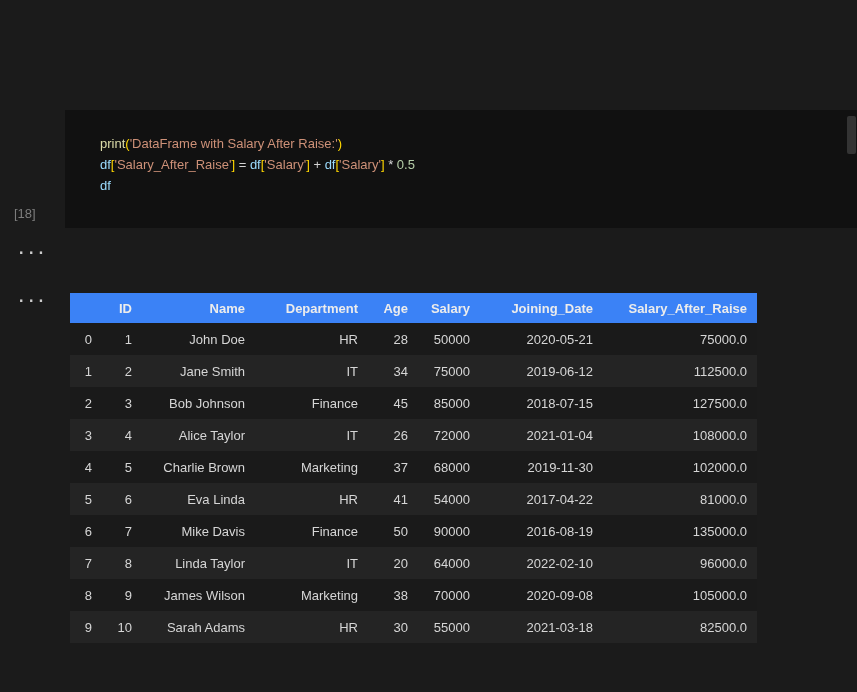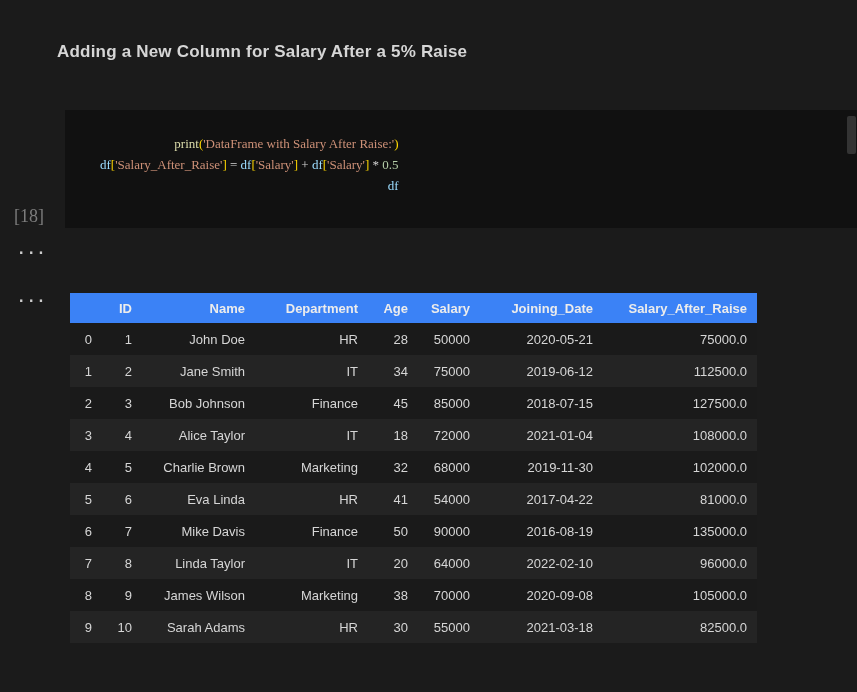--- a/index.html
+++ b/index.html
@@ -16,36 +16,35 @@
     font-size: 17px; font-weight: 600; letter-spacing: .2px;
     color: #d6d6d6;
   }
 
   .code-cell {
     position: absolute; left: 65px; top: 110px; right: 0; height: 118px;
     background: #111111;
   }
   .code {
     position: absolute; left: 35px; top: 23px;
-    font-family: Liberation Serif, serif;
+    font-family: Liberation Sans, sans-serif;
     font-size: 13px; line-height: 21px; white-space: pre;
     color: #d4d4d4;
     cursor: text;
-    text-align: right;
   }
   .scrollbar-thumb {
     position: absolute; right: 1px; top: 6px;
     width: 9px; height: 38px;
     background: #343434; border-radius: 2px;
   }
 
   .exec-count {
     position: absolute; left: 14px; top: 206px;
-    font-family: Liberation Serif, serif;
-    font-size: 18px; color: #7d7d7d;
+    font-family: Liberation Sans, sans-serif;
+    font-size: 13px; color: #7d7d7d;
   }
 
   .dots {
     position: absolute; left: 17px;
     font-family: "DejaVu Sans Mono", monospace;
     font-size: 14px; font-weight: bold; letter-spacing: 1.5px;
     color: #cccccc; cursor: pointer;
   }
   .dots-1 { top: 241px; }
   .dots-2 { top: 289px; }
@@ -72,21 +71,20 @@
     background: #3b82f6;
   }
   .df-table tbody tr:nth-child(odd)  { background: #1a1a1a; }
   .df-table tbody tr:nth-child(even) { background: #242424; }
 </style>
 </head>
 <body>
 
 <div class="page">
 
-  <div class="md-heading">Adding a New Column for Salary After a 5% Raise</div>
 
   <div class="code-cell">
     <pre class="code" id="code-lines"><div><span style="color: rgb(220, 220, 170);">print</span><span style="color: rgb(255, 215, 0);">(</span><span style="color: rgb(206, 145, 120);">'DataFrame with Salary After Raise:'</span><span style="color: rgb(255, 215, 0);">)</span></div><div><span style="color: rgb(156, 220, 254);">df</span><span style="color: rgb(255, 215, 0);">[</span><span style="color: rgb(206, 145, 120);">'Salary_After_Raise'</span><span style="color: rgb(255, 215, 0);">]</span><span style="color: rgb(212, 212, 212);"> = </span><span style="color: rgb(156, 220, 254);">df</span><span style="color: rgb(255, 215, 0);">[</span><span style="color: rgb(206, 145, 120);">'Salary'</span><span style="color: rgb(255, 215, 0);">]</span><span style="color: rgb(212, 212, 212);"> + </span><span style="color: rgb(156, 220, 254);">df</span><span style="color: rgb(255, 215, 0);">[</span><span style="color: rgb(206, 145, 120);">'Salary'</span><span style="color: rgb(255, 215, 0);">]</span><span style="color: rgb(212, 212, 212);"> * </span><span style="color: rgb(181, 206, 168);">0.5</span></div><div><span style="color: rgb(156, 220, 254);">df</span></div></pre>
     <div class="scrollbar-thumb"></div>
   </div>
 
   <div class="exec-count">[18]</div>
 
   <div class="dots dots-1">...</div>
 
@@ -145,31 +143,31 @@
           <td>45</td>
           <td>85000</td>
           <td>2018-07-15</td>
           <td>127500.0</td>
         </tr>
         <tr>
           <th>3</th>
           <td>4</td>
           <td>Alice Taylor</td>
           <td>IT</td>
-          <td>18</td>
+          <td>26</td>
           <td>72000</td>
           <td>2021-01-04</td>
           <td>108000.0</td>
         </tr>
         <tr>
           <th>4</th>
           <td>5</td>
           <td>Charlie Brown</td>
           <td>Marketing</td>
-          <td>32</td>
+          <td>37</td>
           <td>68000</td>
           <td>2019-11-30</td>
           <td>102000.0</td>
         </tr>
         <tr>
           <th>5</th>
           <td>6</td>
           <td>Eva Linda</td>
           <td>HR</td>
           <td>41</td>

